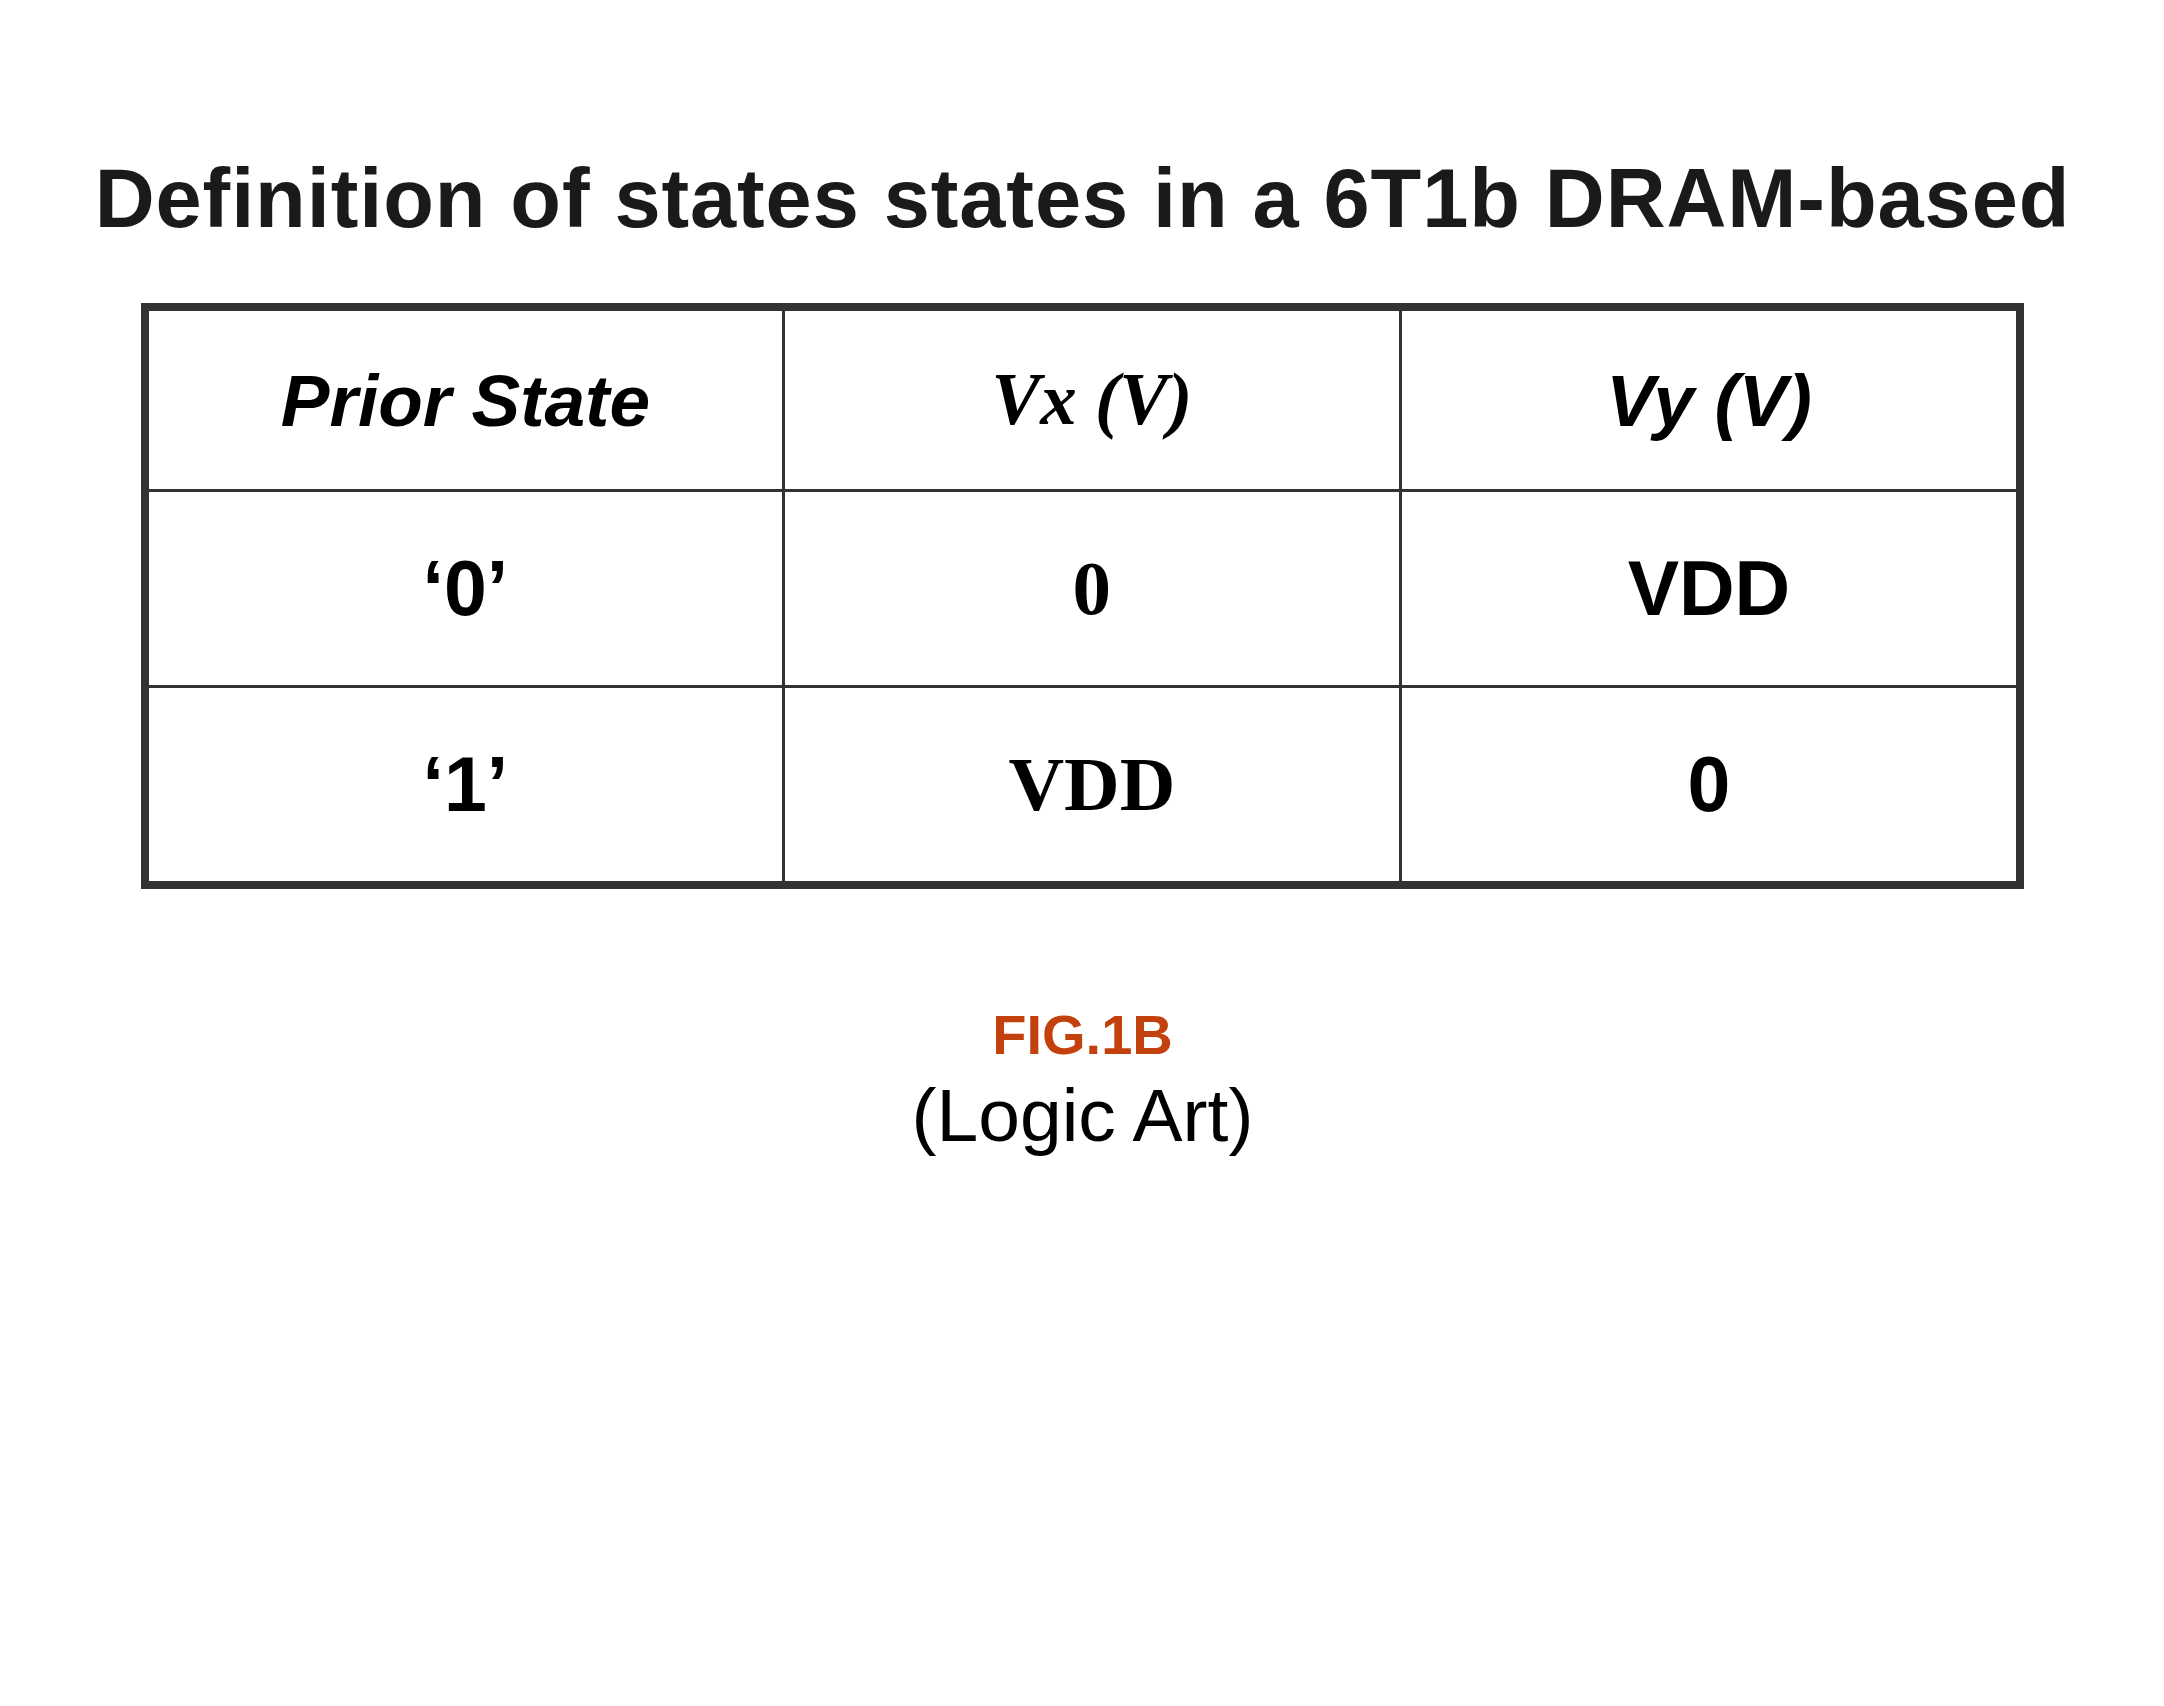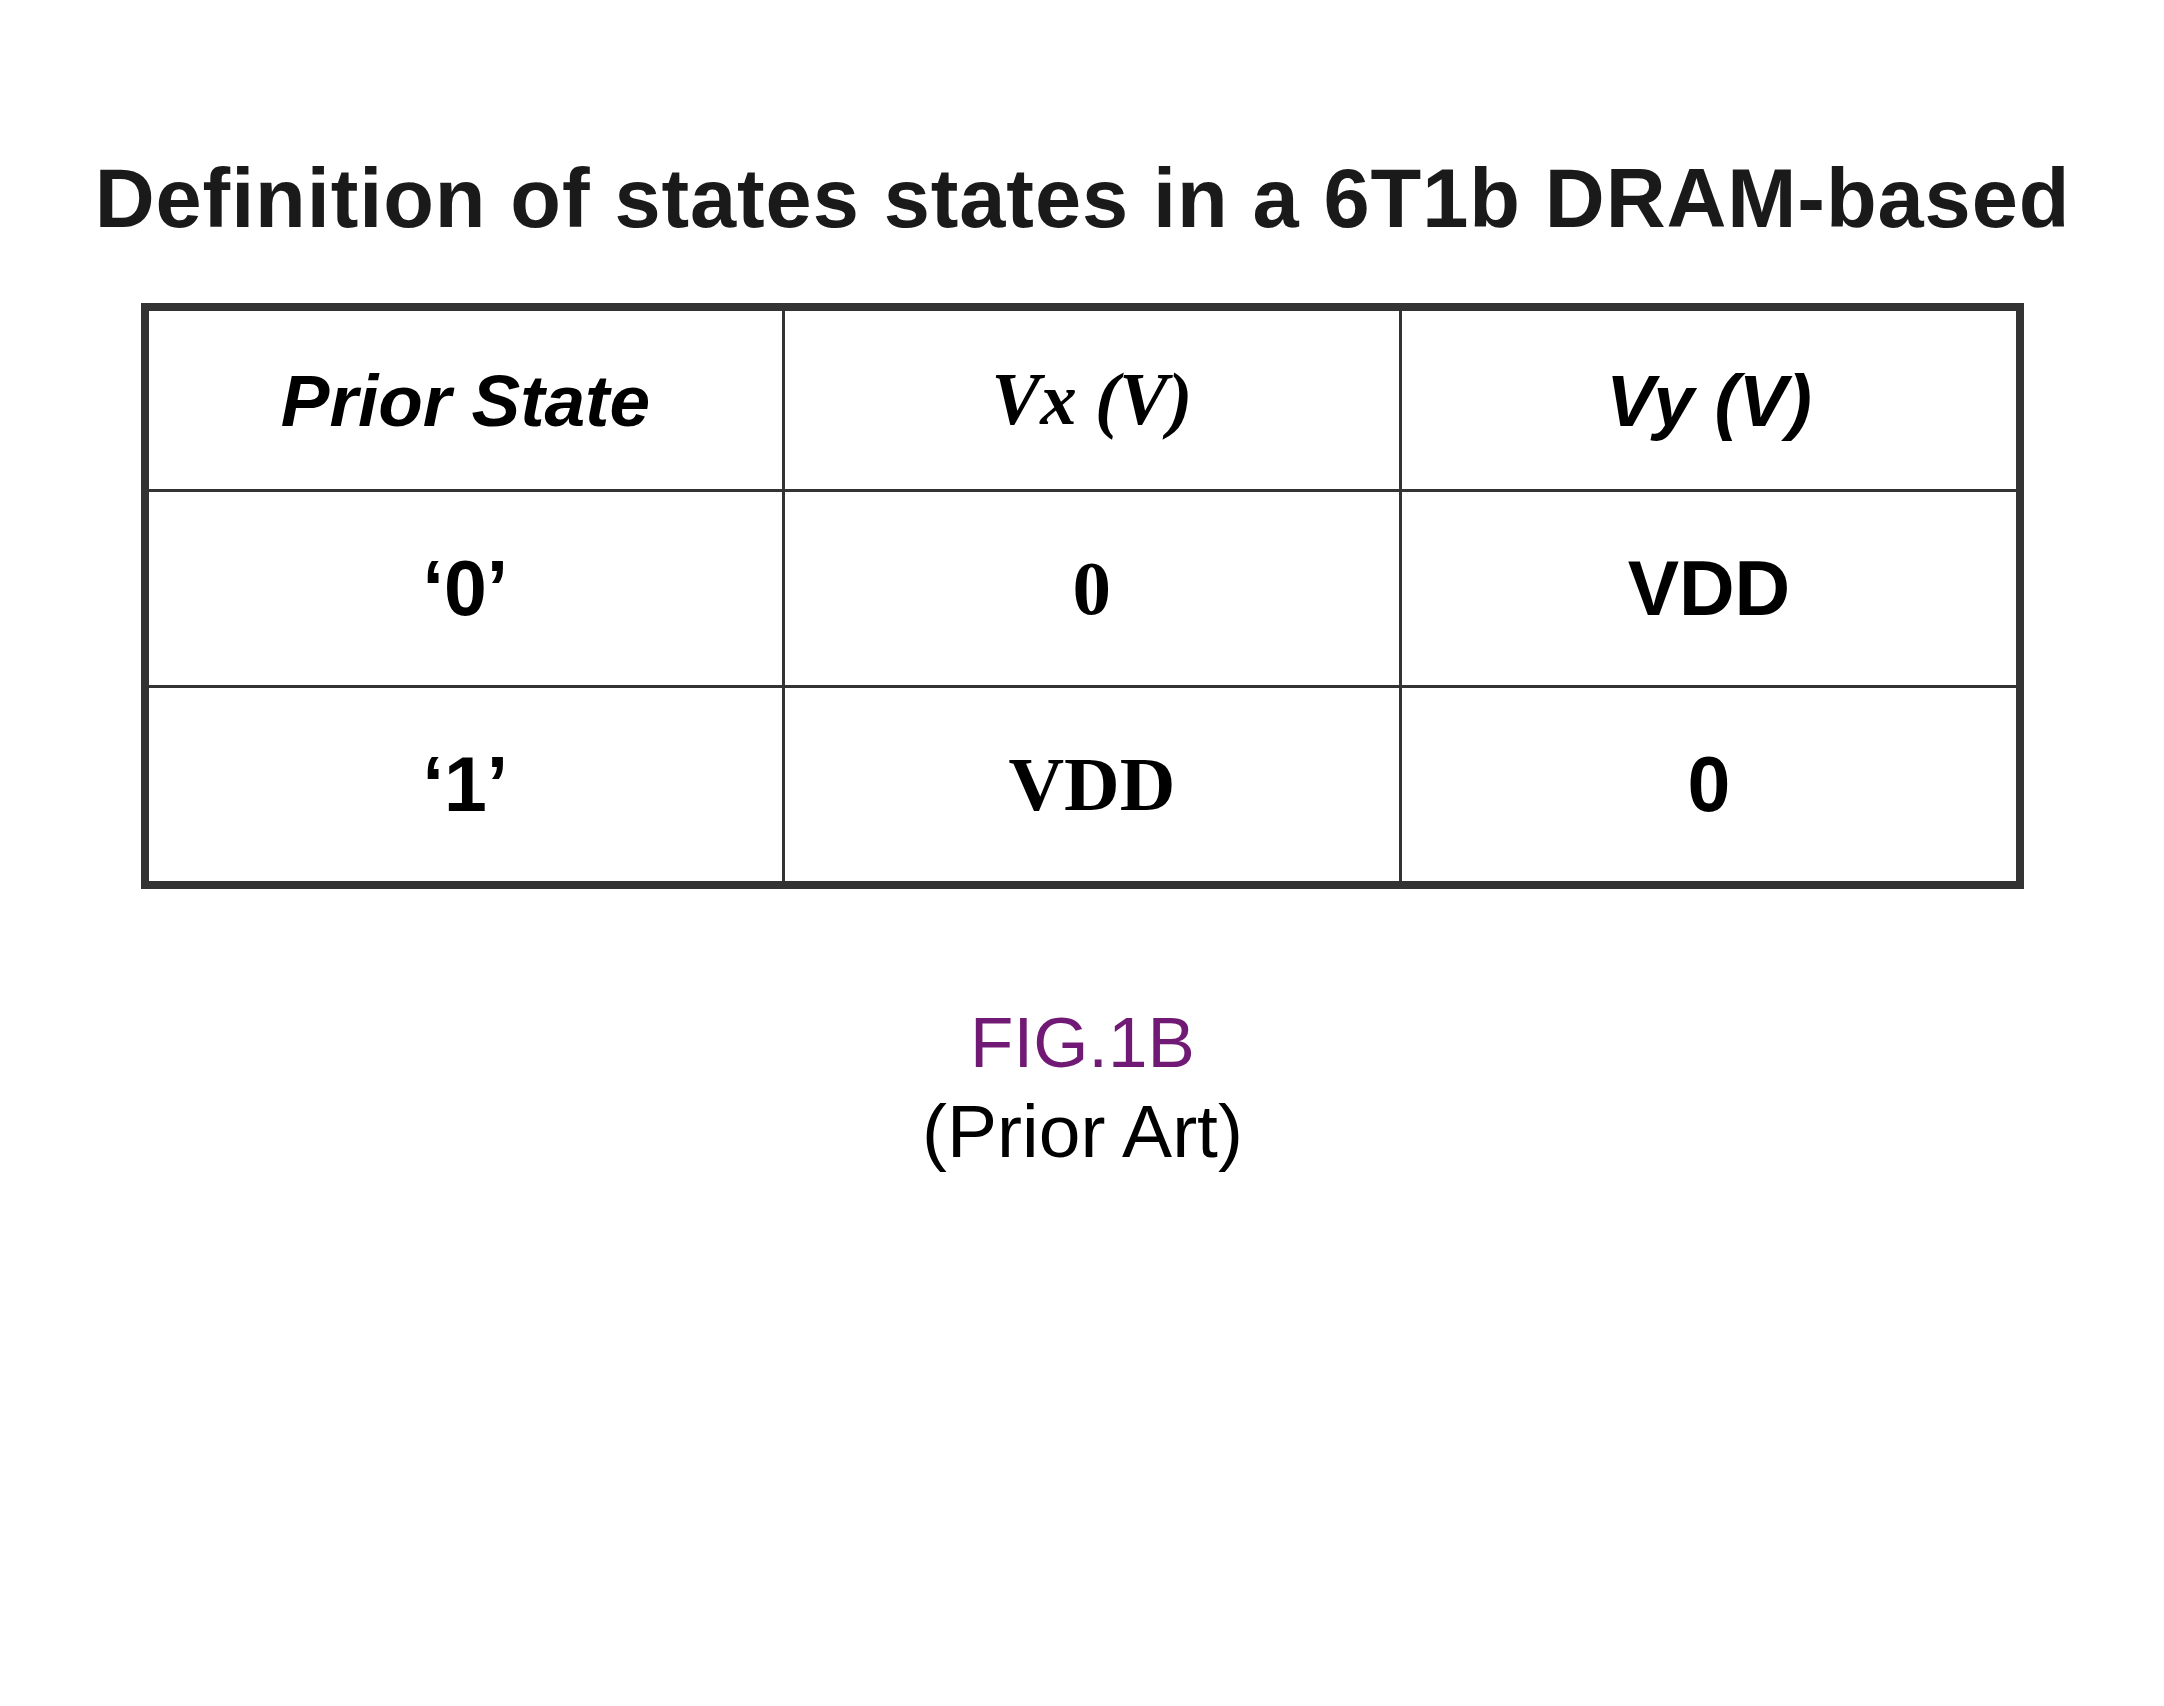--- a/index.html
+++ b/index.html
@@ -77,24 +77,24 @@
     .col-logic { width: 34%; }
     .col-vx { width: 33%; font-family: Liberation Serif, serif; }
     .col-vy { width: 33%; }
 
     .figure-label {
       margin-top: 113px;
       text-align: center;
     }
 
     .figure-label .fig-number {
-      font-size: 71px;
+      font-size: 56px;
       font-family: Arial, sans-serif;
-      font-weight: normal;
-      color: #701a75;
+      font-weight: bold;
+      color: #c2410c;
       display: block;
     }
 
     .figure-label .fig-caption {
       font-size: 75px;
       font-family: Arial, sans-serif;
       font-weight: normal;
       color: #000000;
       display: block;
       margin-top: 4.7px;
@@ -126,17 +126,17 @@
           <td class="col-logic">‘1’</td>
           <td class="col-vx">VDD</td>
           <td class="col-vy">0</td>
         </tr>
       </tbody>
     </table>
   </div>
 
   <div class="figure-label">
     <span class="fig-number">FIG.1B</span>
-    <span class="fig-caption">(Prior Art)</span>
+    <span class="fig-caption">(Logic Art)</span>
   </div>
 
 </div>
 
 
 </body></html>

